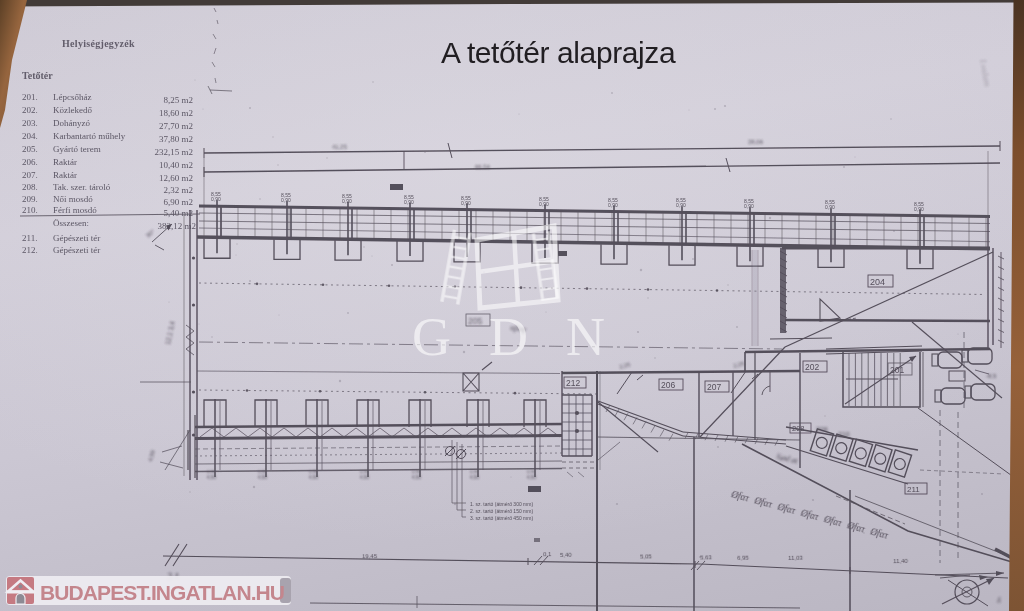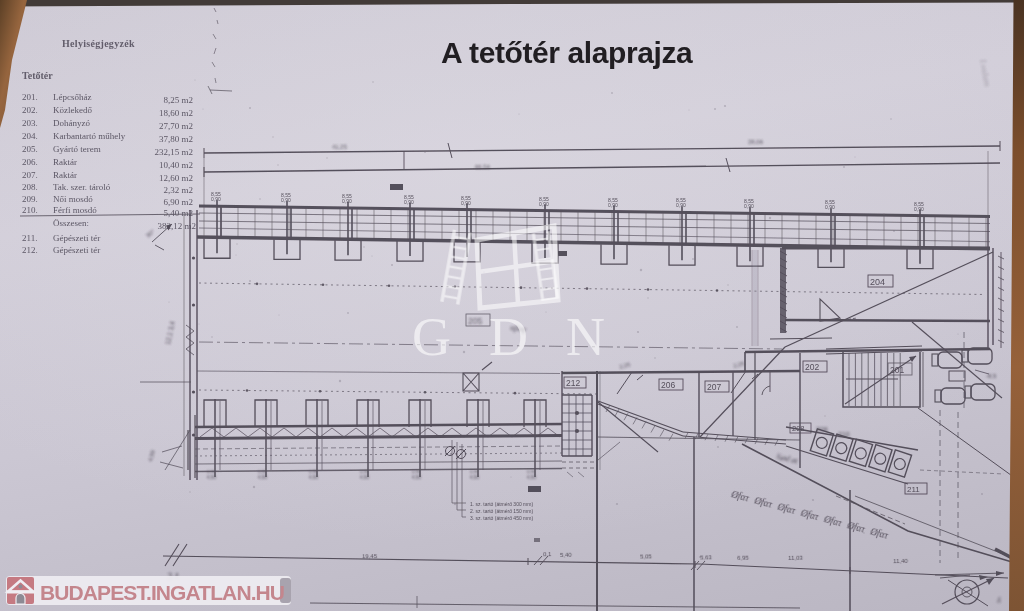--- a/index.html
+++ b/index.html
@@ -1,21 +1,21 @@
 <!DOCTYPE html>
 <html><head>
 <meta charset="utf-8">
 <style>
 html,body{margin:0;padding:0;}
 #page{position:relative;width:1024px;height:611px;overflow:hidden;
 background:
 radial-gradient(ellipse 950px 520px at 45% 28%, rgba(222,219,227,0.5), rgba(222,219,227,0) 72%),
 linear-gradient(170deg, #cdc9d4 0%, #d2ced9 30%, #cbc7d3 58%, #bab6c2 100%);}
 #title{position:absolute;left:441px;top:36px;font-family:"Liberation Sans",sans-serif;
-font-weight:bold;font-size:30px;color:#211e22;letter-spacing:-0.4px;filter:blur(0.15px);}
+font-weight:normal;font-size:30px;color:#211e22;letter-spacing:-0.4px;filter:blur(0.15px);}
 svg{position:absolute;left:0;top:0;}
 </style>
 </head>
 <body>
 <div id="page">
 
 <div id="title">A tetőtér alaprajza</div>
 <svg width="1024" height="611" viewBox="0 0 1024 611">
 <defs>
 <linearGradient id="woodL" x1="0" y1="0" x2="0.9" y2="1">

